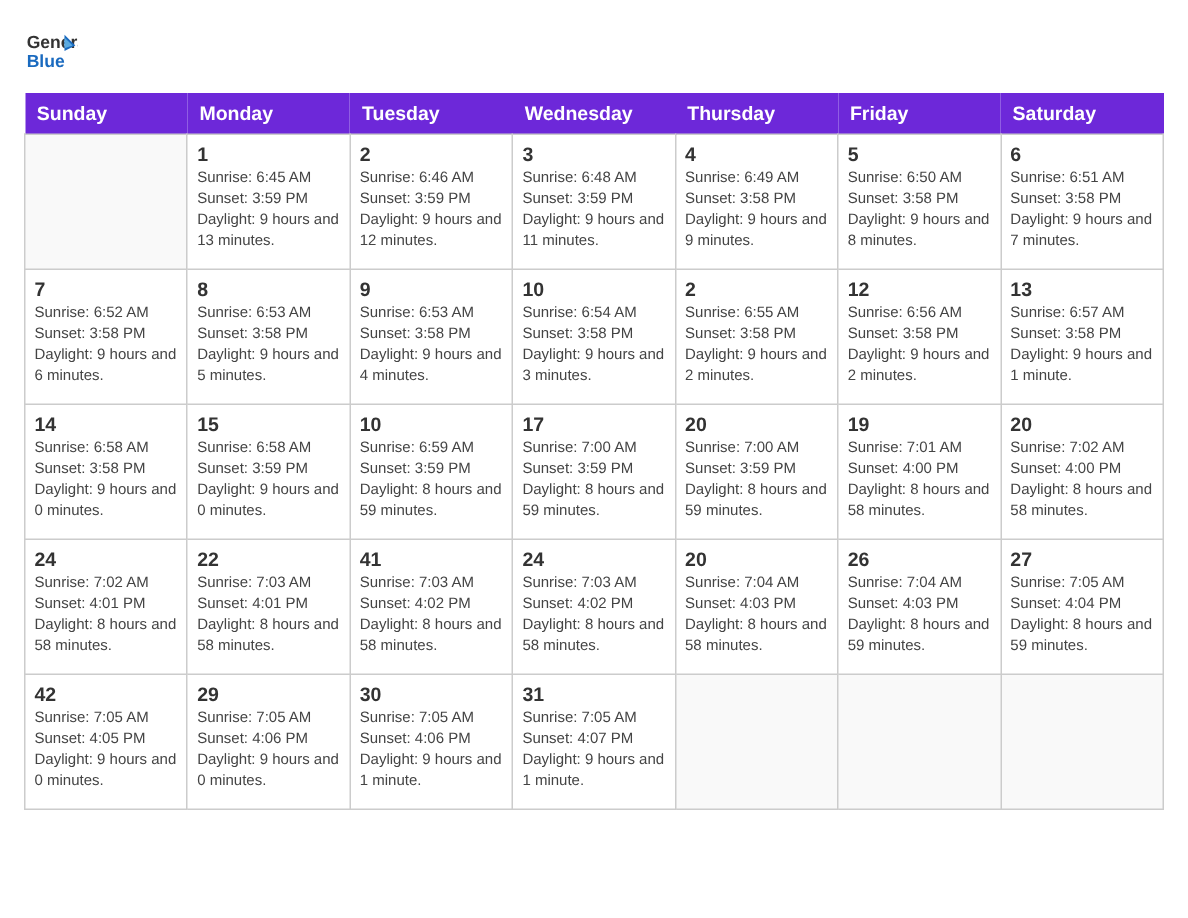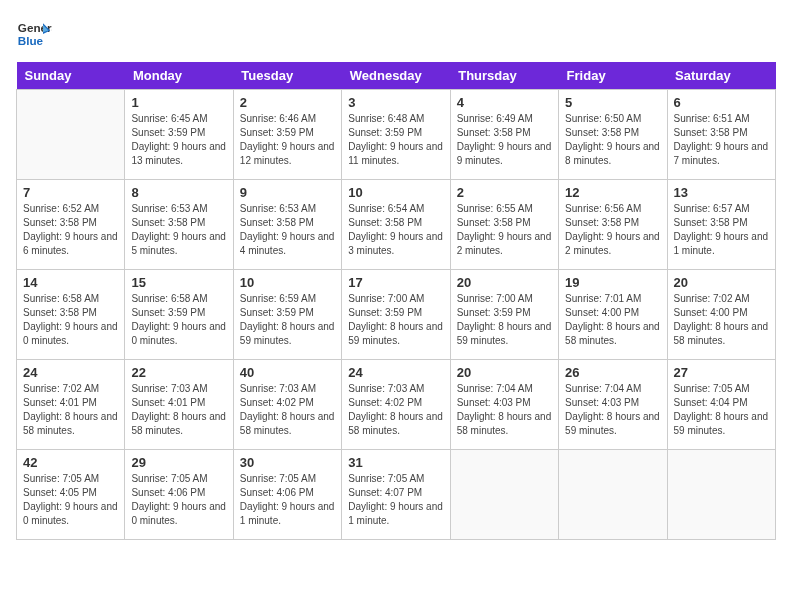--- a/index.html
+++ b/index.html
@@ -194,21 +194,21 @@
       <tr>
         <td>
           <span class="day-number">24</span>
           <div class="day-info">Sunrise: 7:02 AM<br>Sunset: 4:01 PM<br>Daylight: 8 hours and 58 minutes.</div>
         </td>
         <td>
           <span class="day-number">22</span>
           <div class="day-info">Sunrise: 7:03 AM<br>Sunset: 4:01 PM<br>Daylight: 8 hours and 58 minutes.</div>
         </td>
         <td>
-          <span class="day-number">40</span>
+          <span class="day-number">41</span>
           <div class="day-info">Sunrise: 7:03 AM<br>Sunset: 4:02 PM<br>Daylight: 8 hours and 58 minutes.</div>
         </td>
         <td>
           <span class="day-number">24</span>
           <div class="day-info">Sunrise: 7:03 AM<br>Sunset: 4:02 PM<br>Daylight: 8 hours and 58 minutes.</div>
         </td>
         <td>
           <span class="day-number">20</span>
           <div class="day-info">Sunrise: 7:04 AM<br>Sunset: 4:03 PM<br>Daylight: 8 hours and 58 minutes.</div>
         </td>

